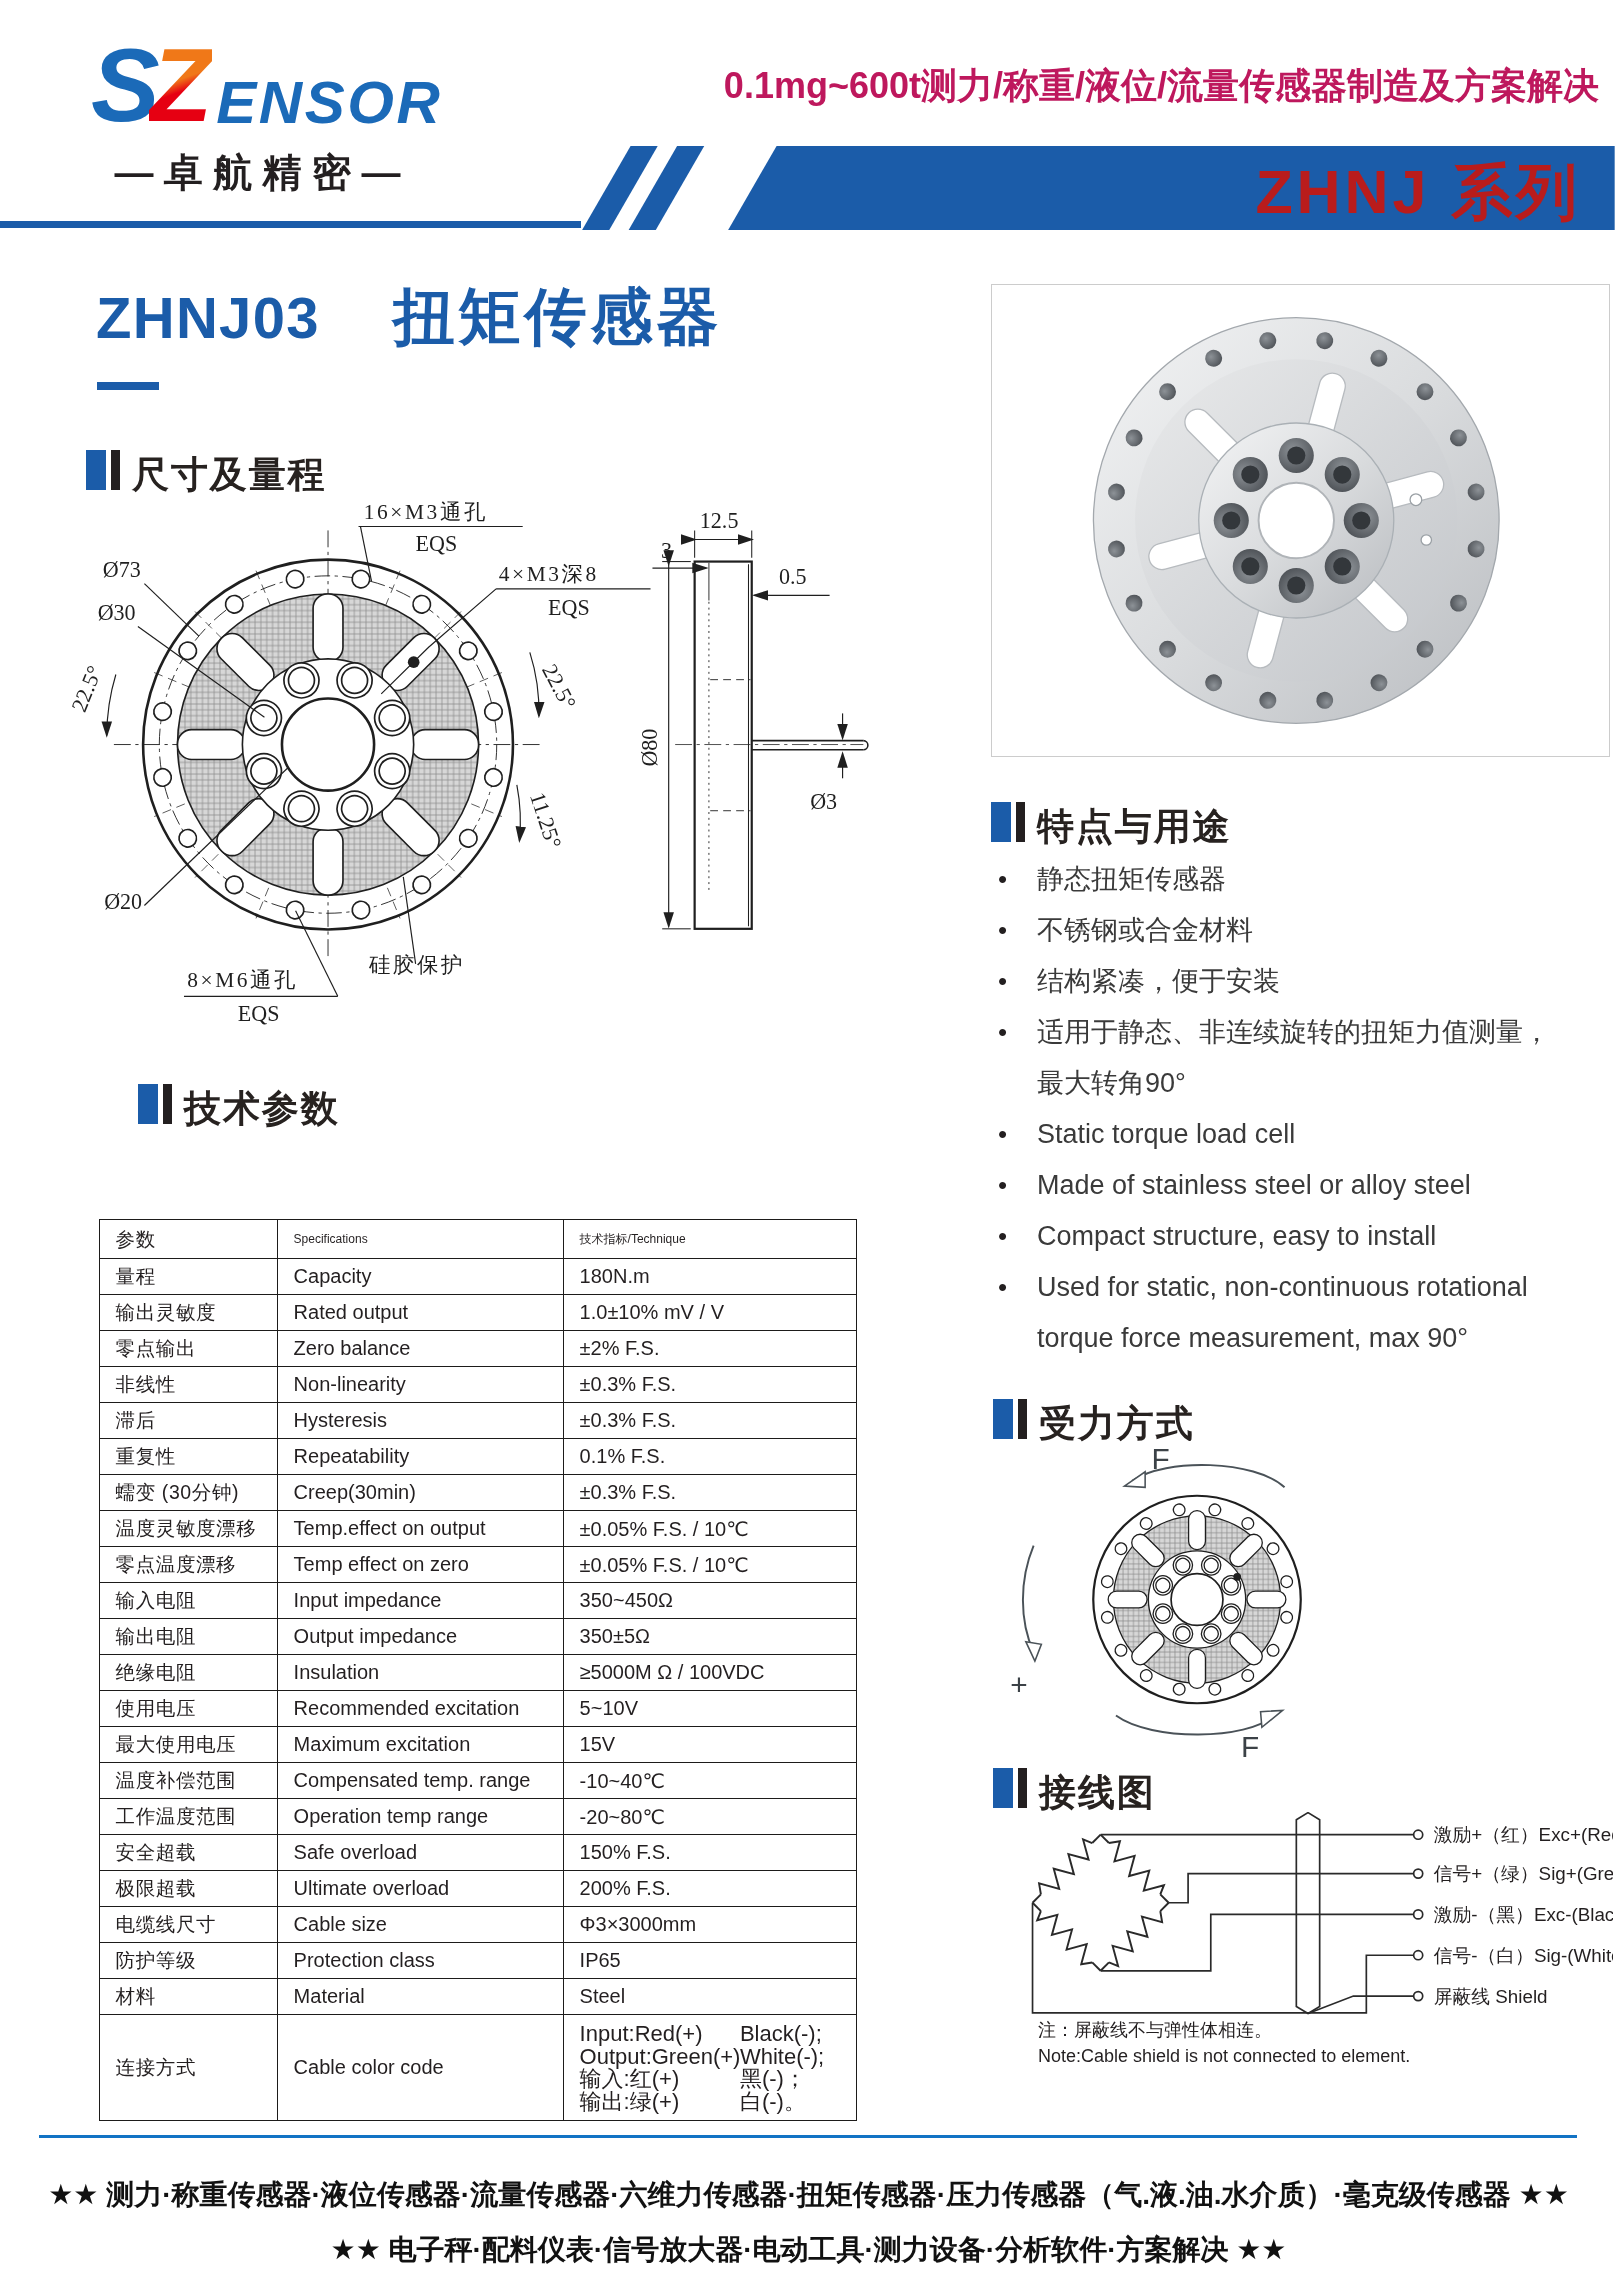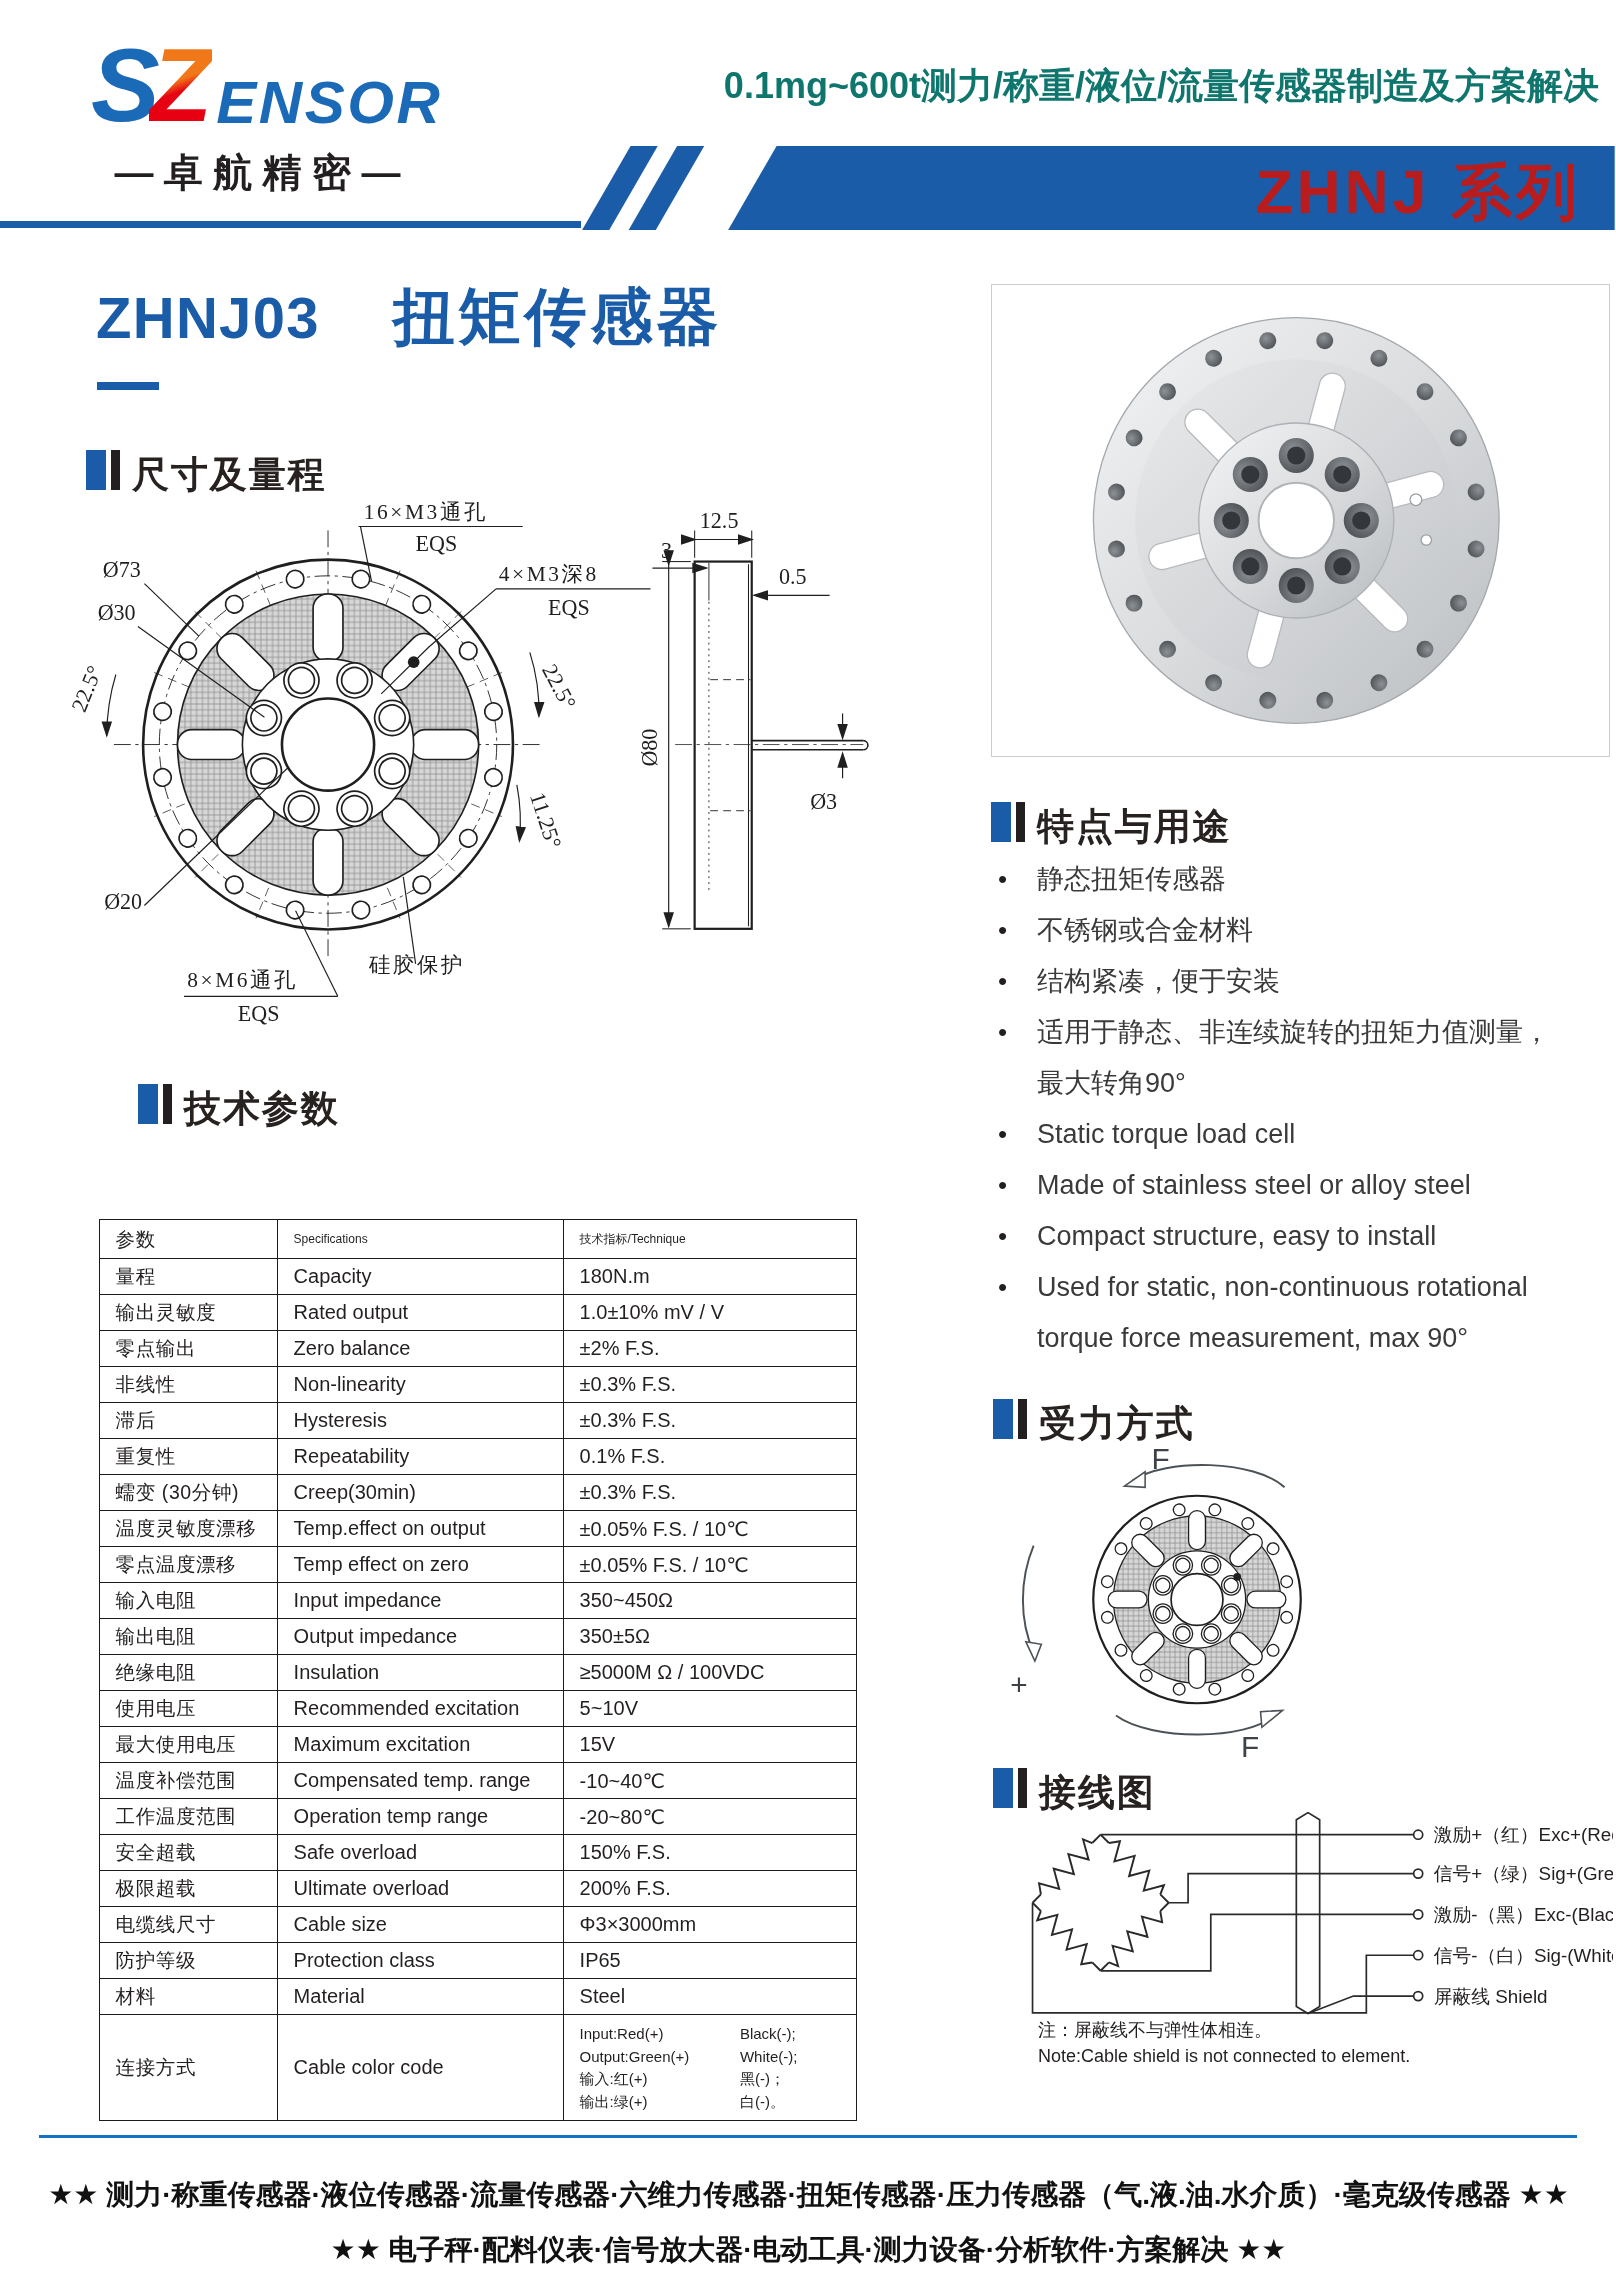--- a/index.html
+++ b/index.html
@@ -9,21 +9,21 @@
   
   .logo{position:absolute;left:91px;top:34px;}
   .logo-row{display:flex;align-items:flex-end;line-height:1;}
   .lg-s{font-size:103px;font-weight:900;font-style:italic;color:#1b6ab8;letter-spacing:-3.9px;}
   .lg-z{font-size:103px;font-weight:900;font-style:italic;
         background:linear-gradient(160deg,#f07818 0%,#f07818 45%,#e60012 55%,#e60012 100%);
         -webkit-background-clip:text;background-clip:text;color:transparent;margin-left:-6.5px;}
   .lg-rest{font-size:60px;font-weight:900;font-style:italic;color:#1b6ab8;letter-spacing:2.6px;margin-left:3.9px;margin-bottom:3.9px;}
   .logo-sub{margin-top:9px;padding-left:23.4px;font-size:39px;font-weight:900;letter-spacing:10.4px;color:#231f20;}
 
-  .slogan{position:absolute;right:18px;top:62px;font-size:36px;font-weight:900;color:#0f766e;white-space:nowrap;}
+  .slogan{position:absolute;right:18px;top:62px;font-size:36px;font-weight:900;color:#be185d;white-space:nowrap;}
   .band-svg{position:absolute;left:552px;top:146px;}
   .thinbar{position:absolute;left:0;top:221px;width:581px;height:7.1px;background:#1b5ca9;}
   .series{position:absolute;right:36px;top:152px;font-size:61px;font-weight:900;color:#b91c1c;letter-spacing:3.9px;white-space:nowrap;}
 
   
   .title-row{position:absolute;left:96px;top:275px;display:flex;gap:73px;align-items:baseline;}
   .title-model{font-size:58px;font-weight:900;color:#1b5ca9;letter-spacing:1.3px;}
   .title-name{font-size:62px;font-weight:900;color:#1b5ca9;letter-spacing:3.9px;}
   .title-underline{position:absolute;left:97px;top:382px;width:62px;height:7.8px;background:#1b5ca9;}
 
@@ -48,21 +48,21 @@
   .features .dot{position:absolute;left:3.9px;top:0;font-size:26px;color:#231f20;}
   .ft-l2:empty{display:none;}
 
   
   .spec-table{position:absolute;left:99px;top:1219px;border-collapse:collapse;table-layout:fixed;width:758px;}
   .spec-table th,.spec-table td{border:1.9px solid #1d1b1a;padding:0 0 0 15.6px;text-align:left;vertical-align:middle;font-weight:normal;}
   .spec-table thead th{height:38px;font-size:12px;}
   .spec-table tbody td{height:35px;font-size:20px;}
   .spec-table .cn{font-size:19.5px;letter-spacing:0.6px;}
   .spec-table .last-row td{height:auto;padding-top:7.8px;padding-bottom:7.8px;}
-  .cc-grid{display:grid;grid-template-columns:58% 42%;row-gap:1.3px;font-size:15px;line-height:21.4px;}
+  .cc-grid{display:grid;grid-template-columns:58% 42%;row-gap:1.3px;font-size:22px;line-height:21.4px;}
 
   
   .force-svg{position:absolute;left:996px;top:1447px;}
   .wiring-svg{position:absolute;left:1003px;top:1812px;}
   .wire-label{font-size:29px;fill:#231f20;}
   .note{position:absolute;left:1038px;top:2017px;font-size:18px;color:#231f20;line-height:26px;}
 
   
   .sep{position:absolute;left:39px;top:2135px;width:1538px;height:3.2px;background:#1273c4;}
   .footer1,.footer2{position:absolute;left:0;width:1617px;text-align:center;font-weight:900;color:#111;white-space:nowrap;}

